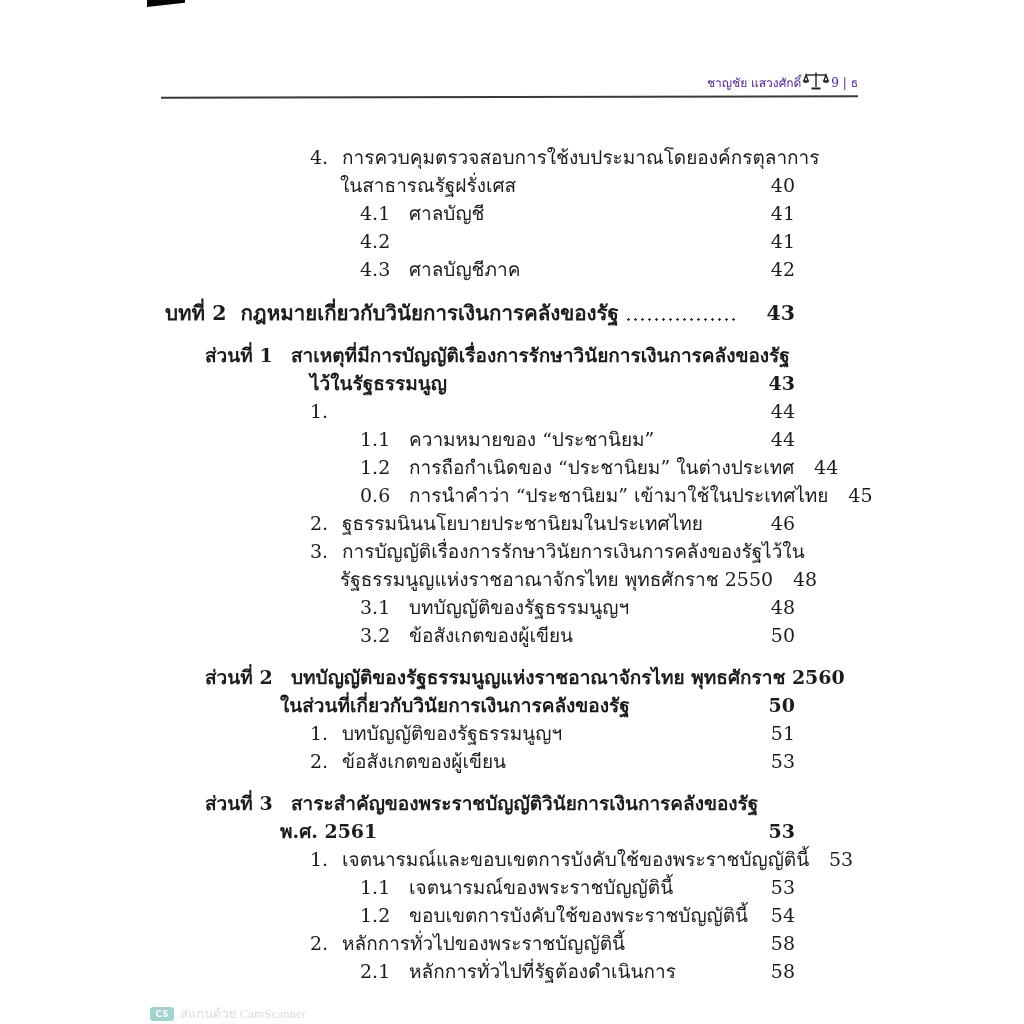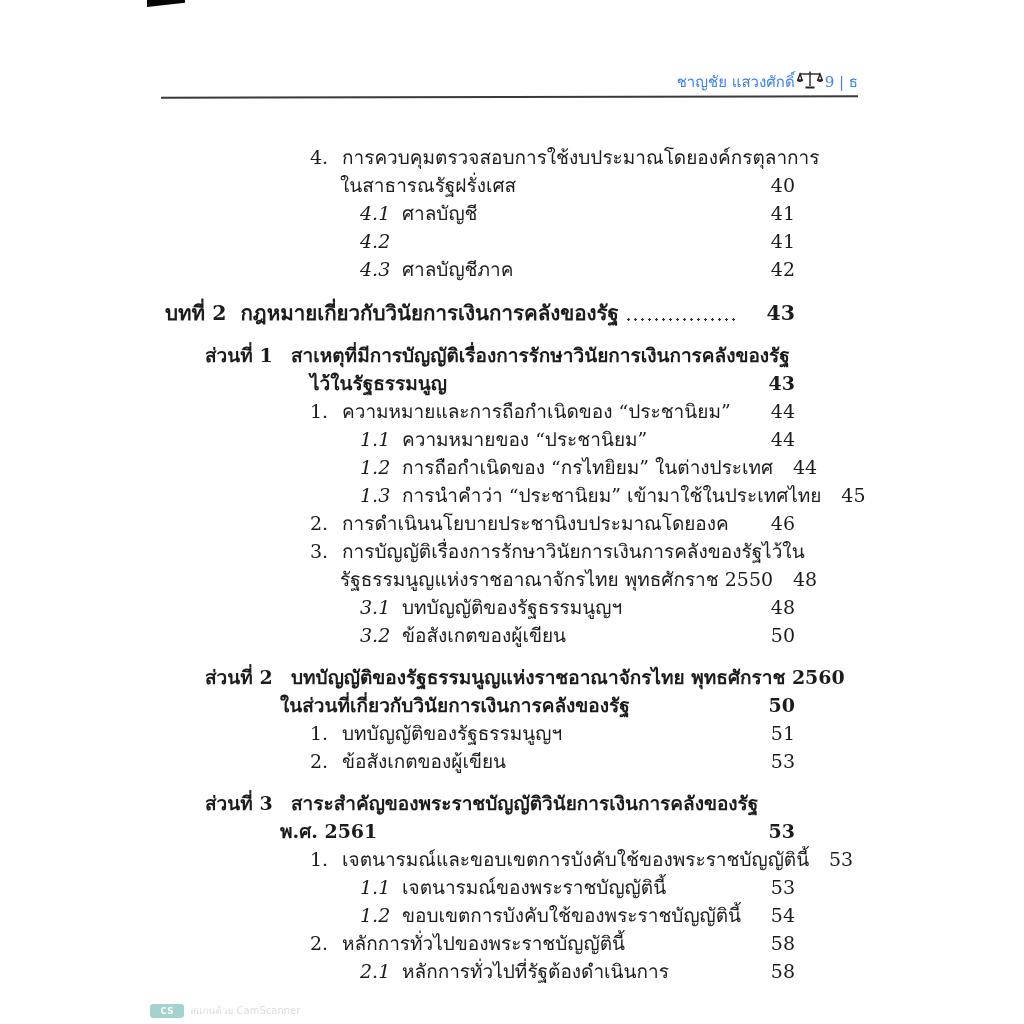--- a/index.html
+++ b/index.html
@@ -9,21 +9,21 @@
     font-family:"DejaVu Serif","Liberation Serif",serif;
   }
   
   .scan-artifact{
     position:absolute;left:147px;top:0;width:38px;height:7px;background:#060606;
     clip-path:polygon(0 0,100% 0,100% 40%,0 100%);
   }
   
   .page-header{
     position:absolute;top:69px;right:166px;height:26px;
-    display:flex;align-items:center;font-size:15px;color:#3b82f6;
+    display:flex;align-items:center;font-size:12px;color:#4c1d95;
     white-space:nowrap;
   }
   .scales-icon{display:inline-block;margin:0 2px;}
   .header-rule{
     position:absolute;left:161px;top:96px;width:697px;height:2px;
     background:#3a3a3a;transform:rotate(-0.12deg);
   }
   
   .toc{
     position:absolute;left:165px;top:143px;width:630px;
@@ -37,39 +37,39 @@
   .chapter{font-size:20.5px;font-weight:bold;padding-left:0;}
   .section{padding-left:40px;font-weight:bold;margin-top:14px;}
   .section-cont{padding-left:115px;font-weight:bold;}
   .item{padding-left:145px;}
   .item-cont{padding-left:175px;}
   .subitem{padding-left:195px;}
   .prefix{display:inline-block;}
   .chapter .prefix{margin-right:14px;}
   .section .prefix{margin-right:14px;min-width:72px;}
   .item .prefix{min-width:20px;margin-right:12px;}
-  .subitem .prefix{min-width:36px;margin-right:6px;font-style:italic;}
+  .subitem .prefix{min-width:36px;margin-right:13px;}
   .leader{
     flex:1;align-self:flex-end;height:7px;margin:0 14px 5px 6px;
     background-image:radial-gradient(circle,#2e2e2e 1.15px,transparent 1.45px);
     background-size:7px 5px;background-repeat:repeat-x;background-position:0 100%;
   }
   .page{margin-left:auto;min-width:44px;text-align:right;}
   .row:not(.chapter) .page{font-size:19px;}
   
   .watermark{
     position:absolute;left:150px;top:1003px;display:flex;align-items:center;gap:6px;
     opacity:0.5;font-family:"DejaVu Sans","Liberation Sans",sans-serif;
   }
   .cs-badge{
-    width:34px;height:14px;border-radius:3px;background:#49a8a0;color:#fefefe;
+    width:24px;height:14px;border-radius:3px;background:#49a8a0;color:#fefefe;
     font-size:8.5px;font-weight:bold;display:flex;align-items:center;justify-content:center;
     letter-spacing:.3px;
   }
-  .watermark-label{font-size:10px;color:#b5bab9;}
+  .watermark-label{font-size:13px;color:#b5bab9;font-family:Liberation Serif, serif;}
 </style>
 </head>
 <body>
 
 <div class="scan-artifact"></div>
 
 <div class="page-header">
   <span>ชาญชัย  แสวงศักดิ์</span>
   <span class="scales-icon">
     <svg width="26" height="20" viewBox="0 0 26 20" fill="none" stroke="#222" stroke-width="1.4">
@@ -118,41 +118,40 @@
     <div class="row section bold">
       <span class="prefix">ส่วนที่ 1</span>
       <span class="text">สาเหตุที่มีการบัญญัติเรื่องการรักษาวินัยการเงินการคลังของรัฐ</span>
     </div>
     <div class="row item bold">
       <span class="text">ไว้ในรัฐธรรมนูญ</span>
       <span class="page">43</span>
     </div>
     <div class="row item">
       <span class="prefix">1.</span>
-      <span class="text">ความหมายและการถือกำเนิดของ “ประชานิยม”</span>
       <span class="page">44</span>
     </div>
     <div class="row subitem">
       <span class="prefix">1.1</span>
       <span class="text">ความหมายของ “ประชานิยม”</span>
       <span class="page">44</span>
     </div>
     <div class="row subitem">
       <span class="prefix">1.2</span>
-      <span class="text">การถือกำเนิดของ “กรไทยิยม” ในต่างประเทศ</span>
+      <span class="text">การถือกำเนิดของ “ประชานิยม” ในต่างประเทศ</span>
       <span class="page">44</span>
     </div>
     <div class="row subitem">
-      <span class="prefix">1.3</span>
+      <span class="prefix">0.6</span>
       <span class="text">การนำคำว่า “ประชานิยม” เข้ามาใช้ในประเทศไทย</span>
       <span class="page">45</span>
     </div>
     <div class="row item">
       <span class="prefix">2.</span>
-      <span class="text">การดำเนินนโยบายประชานิงบประมาณโดยองค</span>
+      <span class="text">ฐธรรมนินนโยบายประชานิยมในประเทศไทย</span>
       <span class="page">46</span>
     </div>
     <div class="row item">
       <span class="prefix">3.</span>
       <span class="text">การบัญญัติเรื่องการรักษาวินัยการเงินการคลังของรัฐไว้ใน</span>
     </div>
     <div class="row item-cont">
       <span class="text">รัฐธรรมนูญแห่งราชอาณาจักรไทย  พุทธศักราช 2550</span>
       <span class="page">48</span>
     </div>

